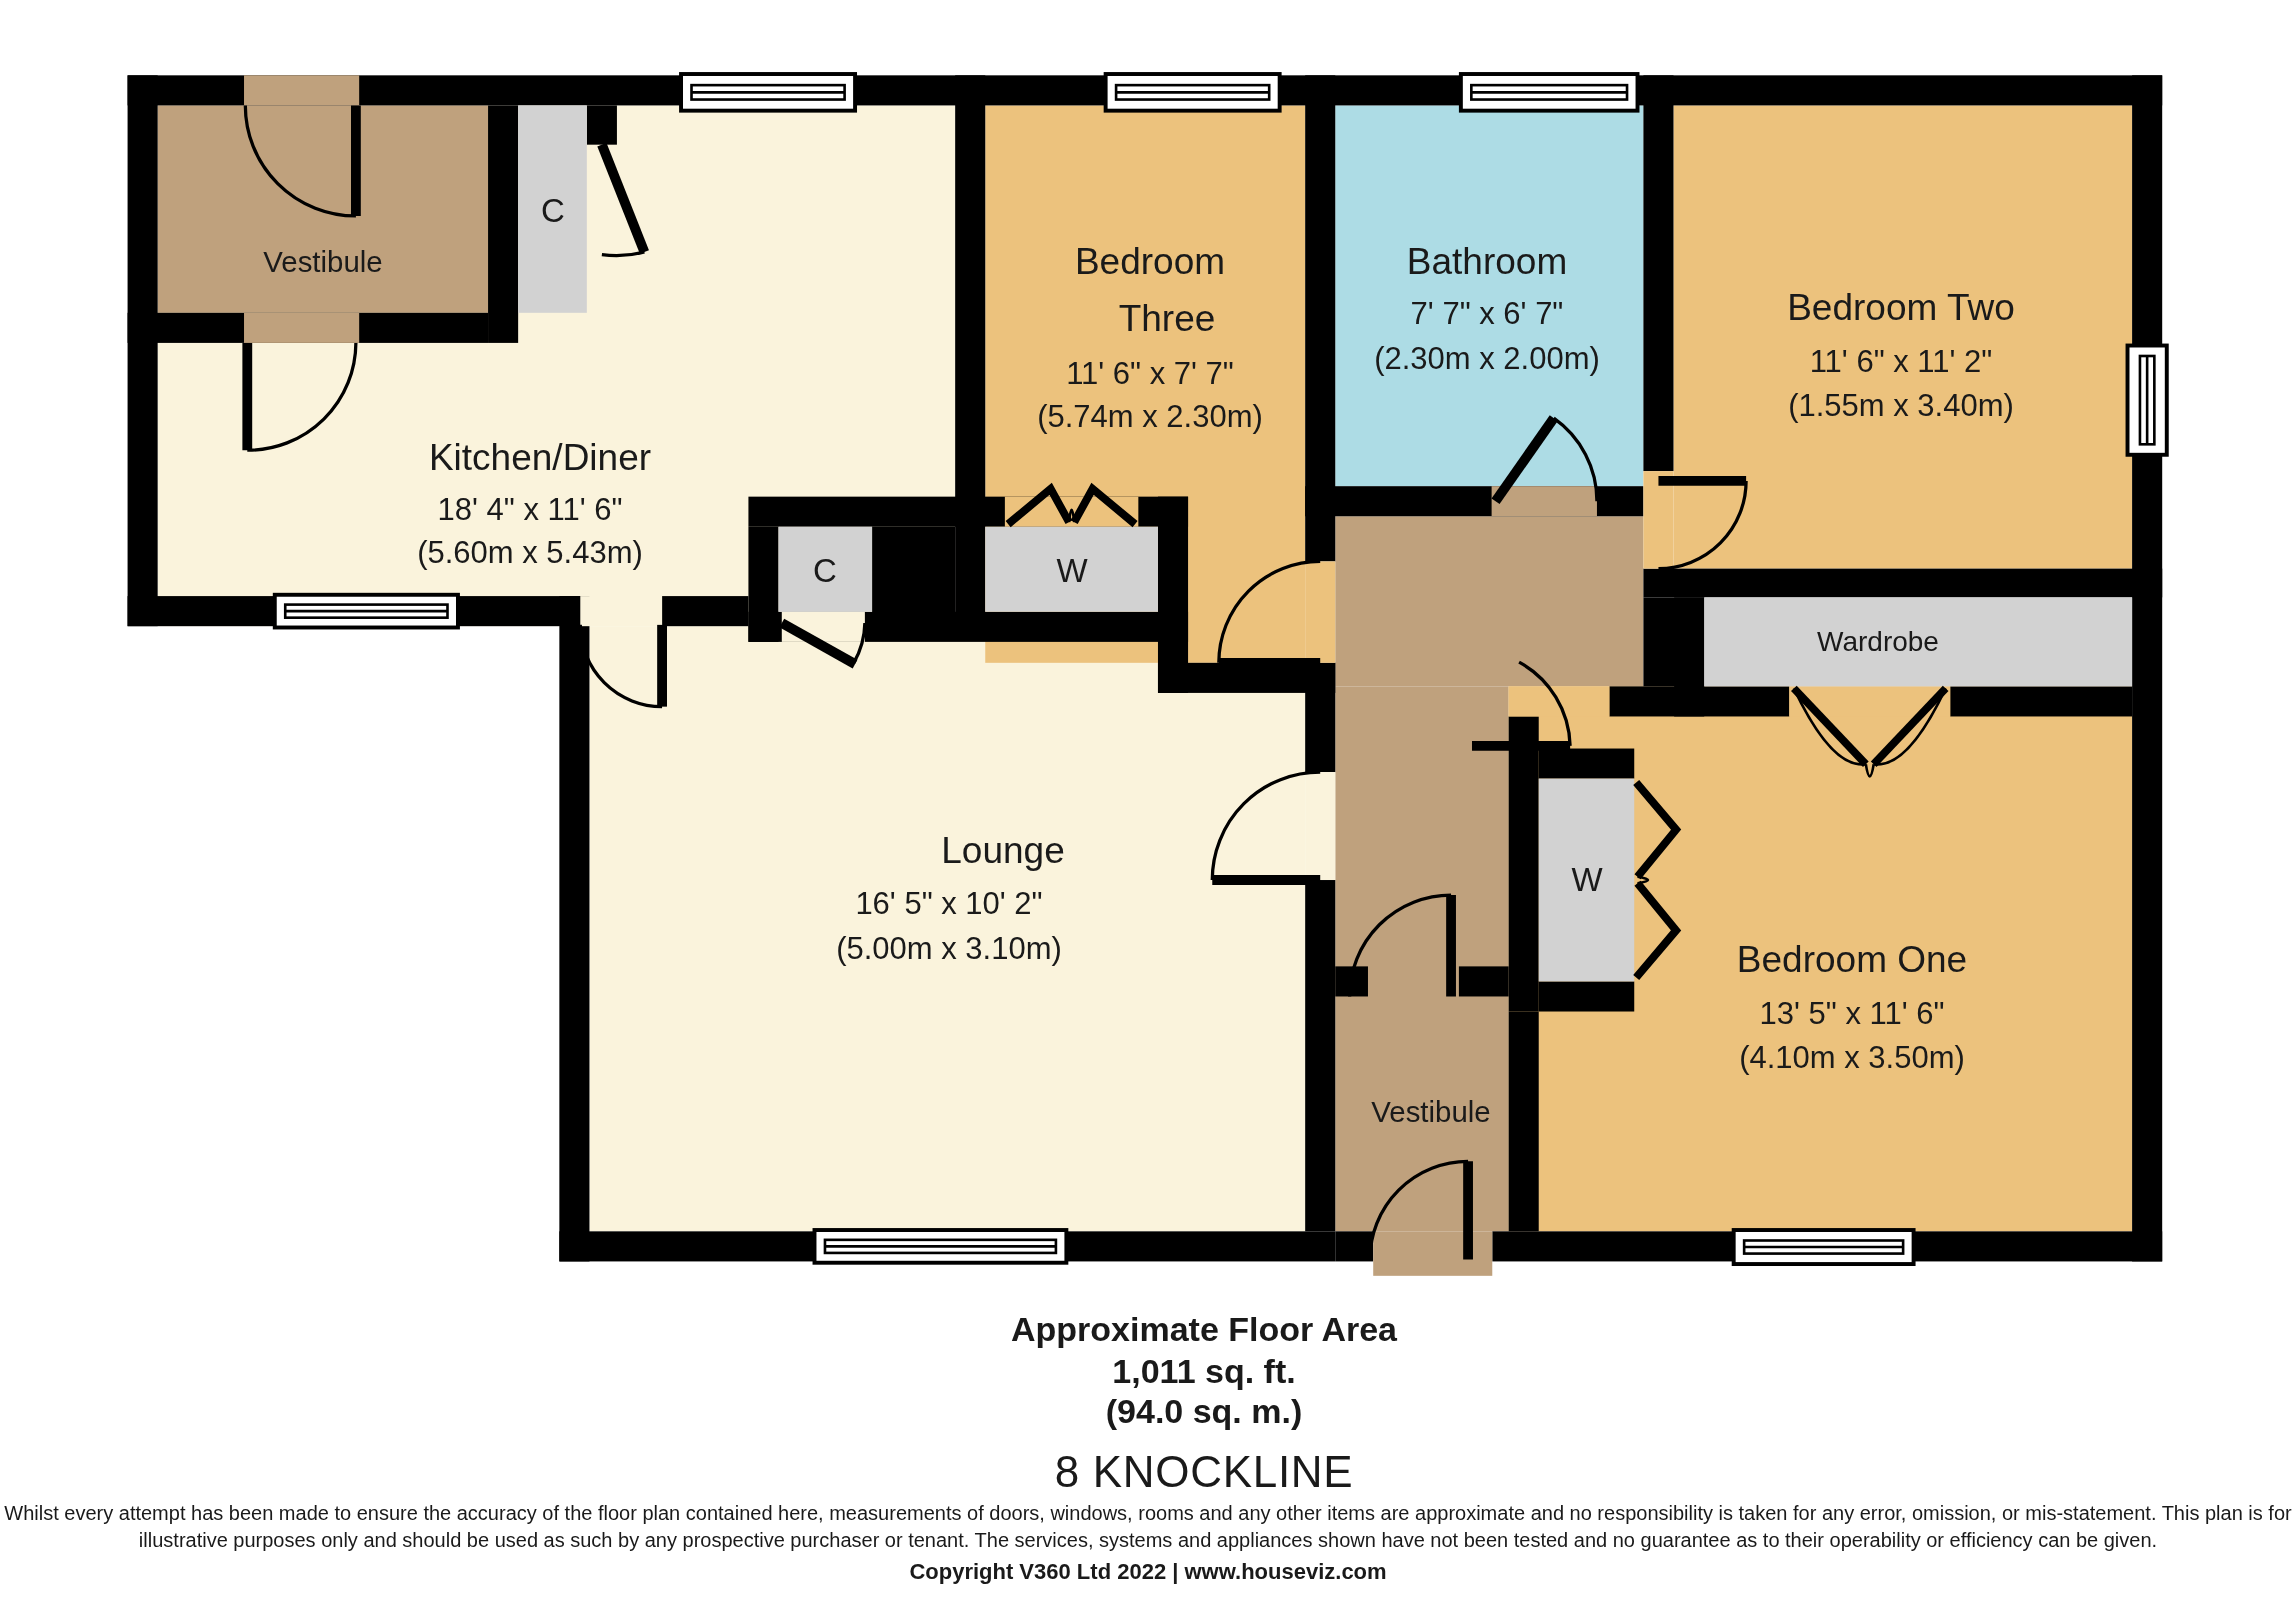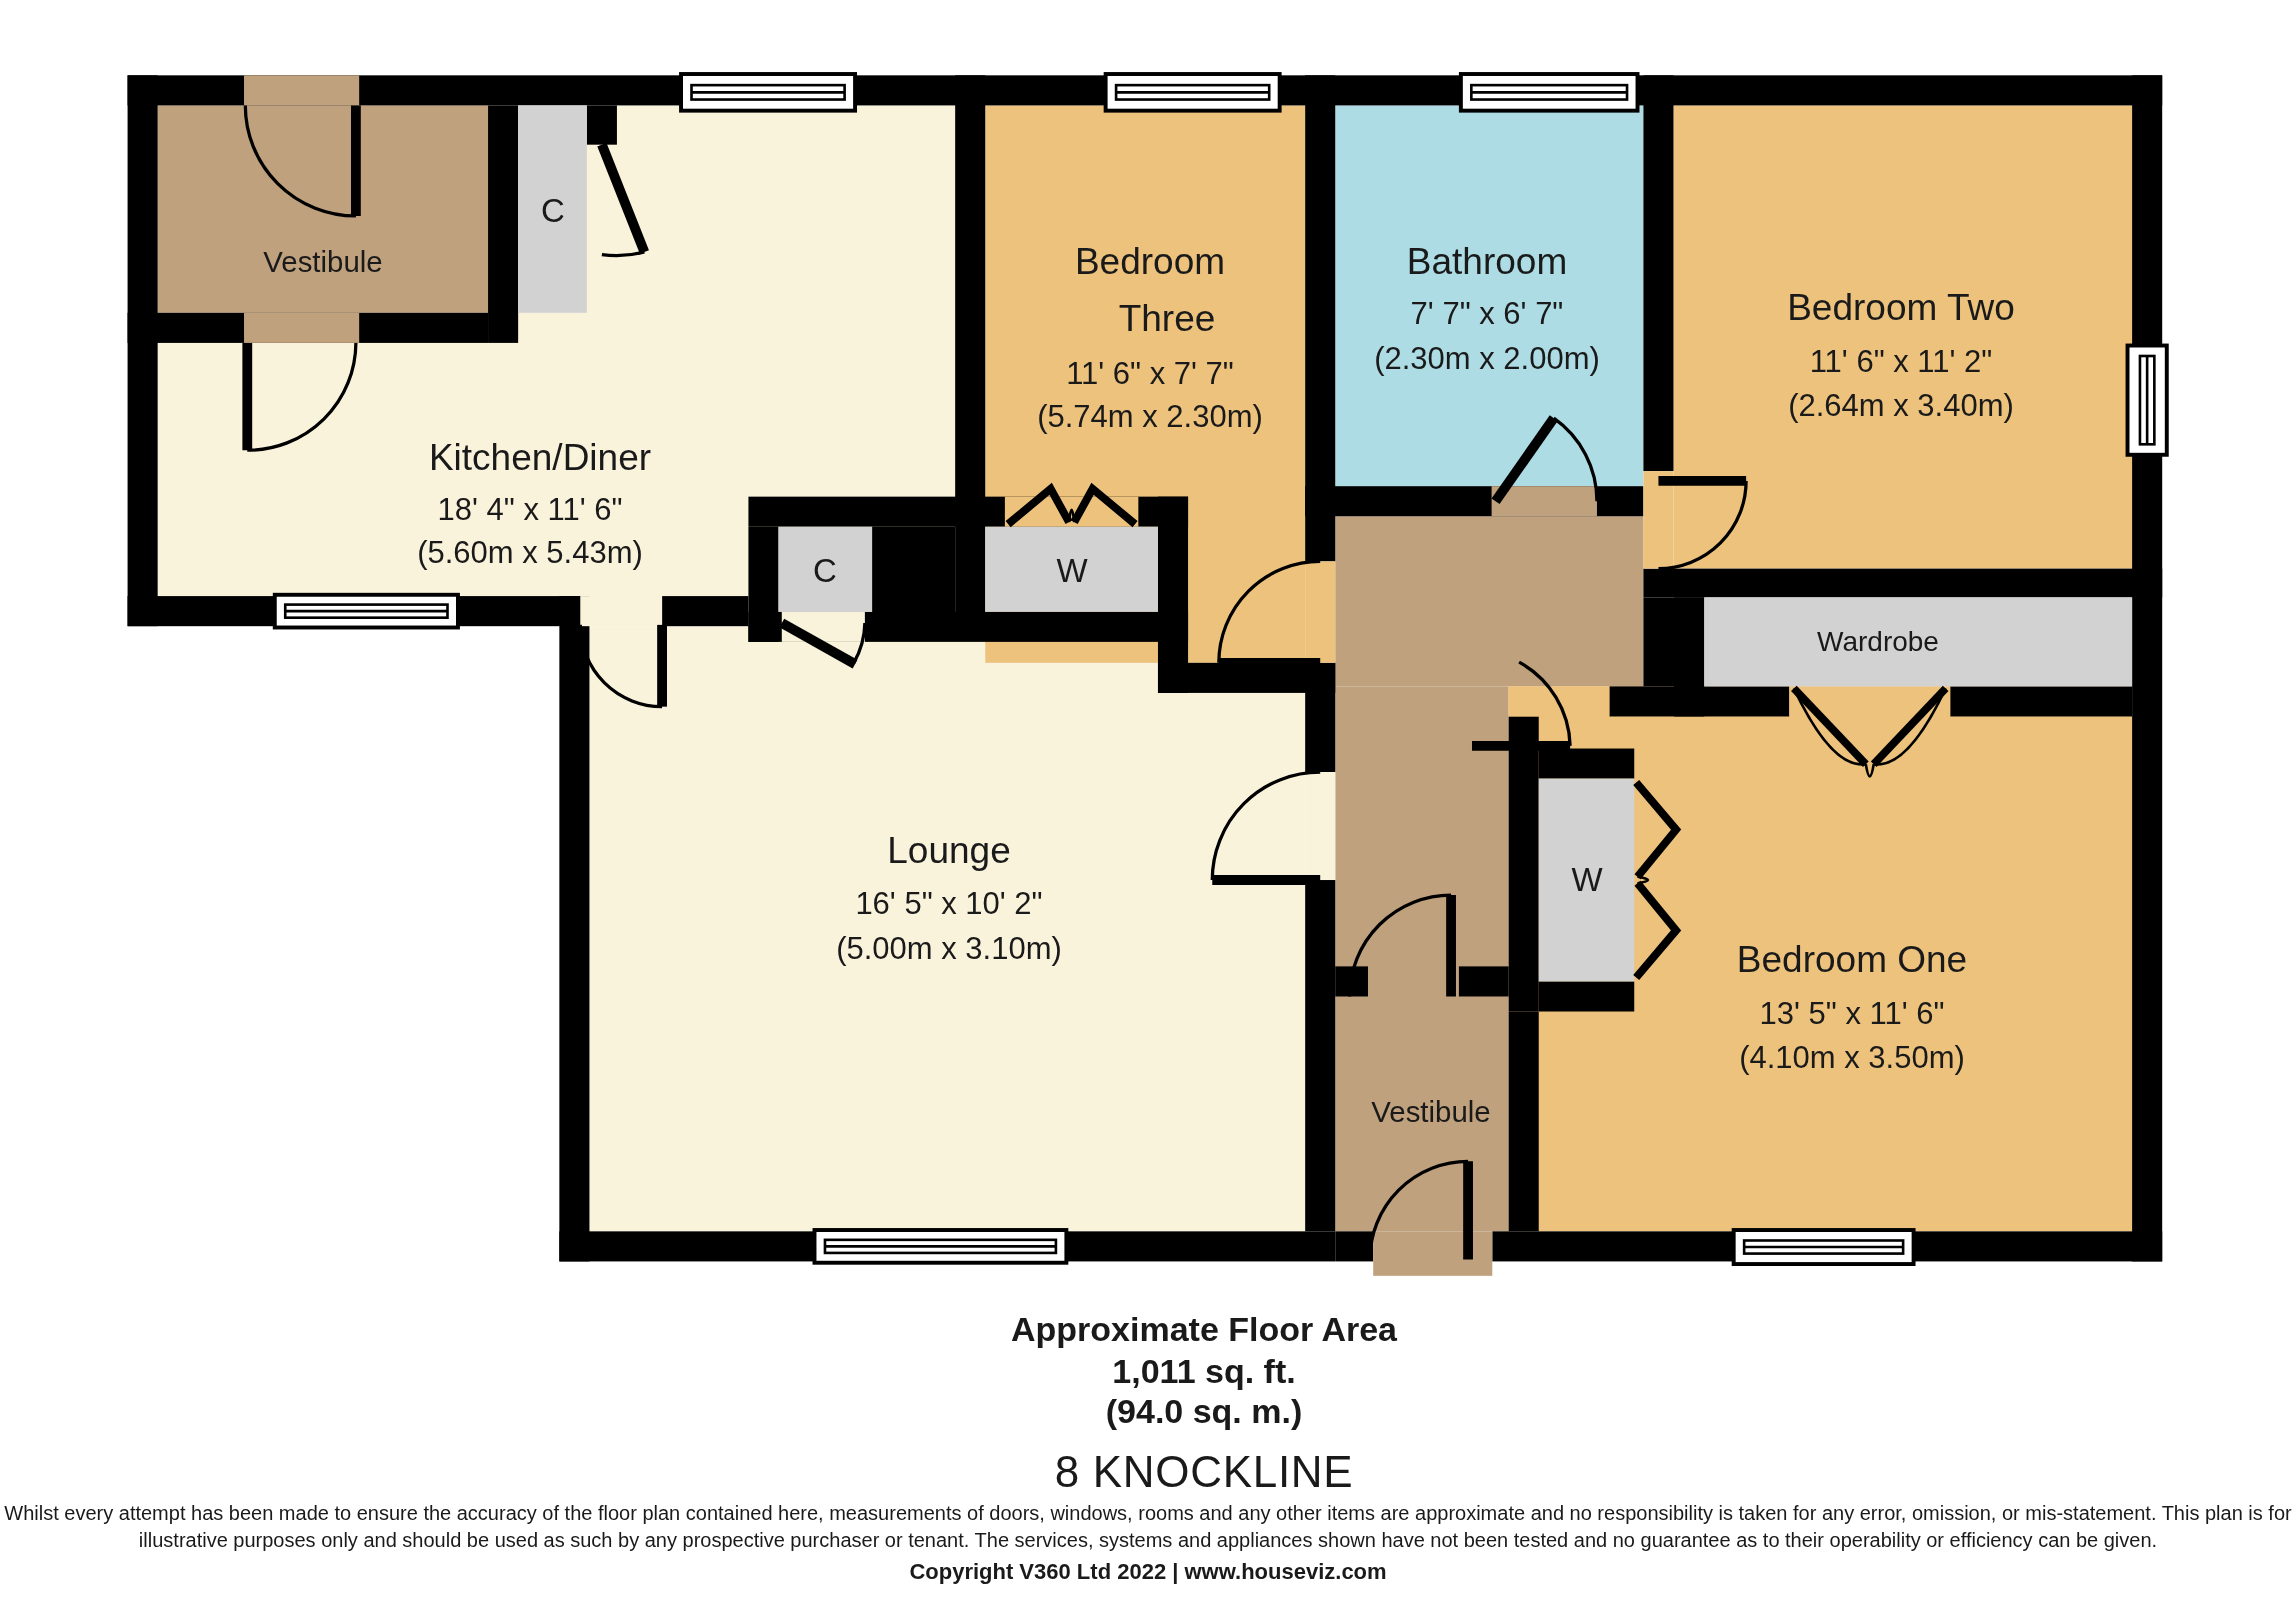--- a/index.html
+++ b/index.html
@@ -221,27 +221,27 @@
   <div class="label room-name" style="left:1150px;top:319px;margin-left:17px;">Three</div>
   <div class="label room-dim" style="left:1150px;top:374px;">11' 6" x 7' 7"</div>
   <div class="label room-dim" style="left:1150px;top:417px;">(5.74m x 2.30m)</div>
 
   <div class="label room-name" style="left:1487px;top:262px;">Bathroom</div>
   <div class="label room-dim" style="left:1487px;top:314px;">7' 7" x 6' 7"</div>
   <div class="label room-dim" style="left:1487px;top:359px;">(2.30m x 2.00m)</div>
 
   <div class="label room-name" style="left:1901px;top:308px;">Bedroom Two</div>
   <div class="label room-dim" style="left:1901px;top:362px;">11' 6" x 11' 2"</div>
-  <div class="label room-dim" style="left:1901px;top:406px;">(2.64m x 3.40m)</div>
+  <div class="label room-dim" style="left:1901px;top:406px;">(1.55m x 3.40m)</div>
 
   <div class="label closet-label" style="left:825px;top:571px;">C</div>
   <div class="label closet-label" style="left:1072px;top:571px;">W</div>
   <div class="label wardrobe-label" style="left:1878px;top:642px;">Wardrobe</div>
 
-  <div class="label room-name" style="left:949px;top:851px;">Lounge</div>
+  <div class="label room-name" style="left:1003px;top:851px;">Lounge</div>
   <div class="label room-dim" style="left:949px;top:904px;">16' 5" x 10' 2"</div>
   <div class="label room-dim" style="left:949px;top:949px;">(5.00m x 3.10m)</div>
 
   <div class="label closet-label" style="left:1587px;top:880px;">W</div>
 
   <div class="label room-name" style="left:1852px;top:960px;">Bedroom One</div>
   <div class="label room-dim" style="left:1852px;top:1014px;">13' 5" x 11' 6"</div>
   <div class="label room-dim" style="left:1852px;top:1058px;">(4.10m x 3.50m)</div>
 
   <div class="label small-label" style="left:1431px;top:1112px;">Vestibule</div>

